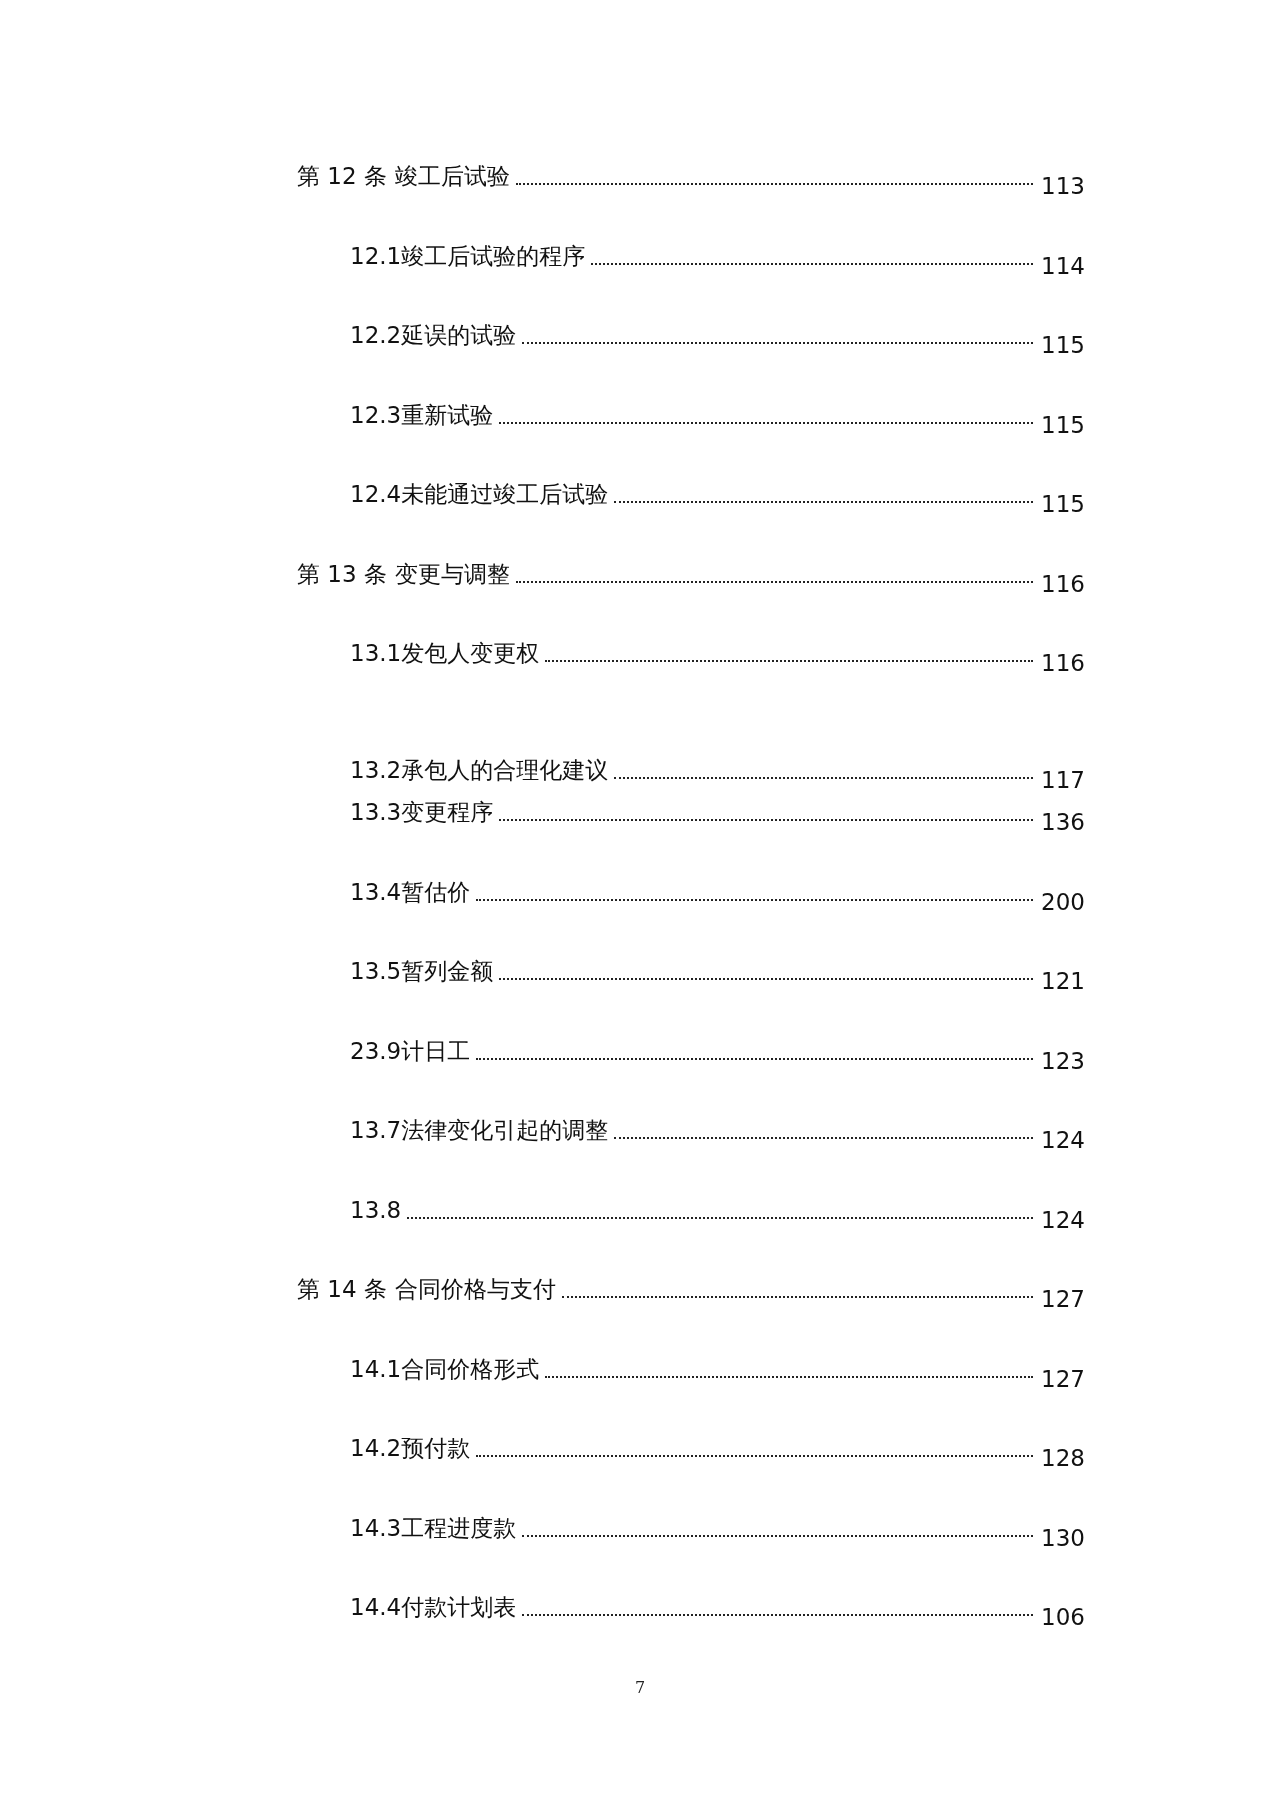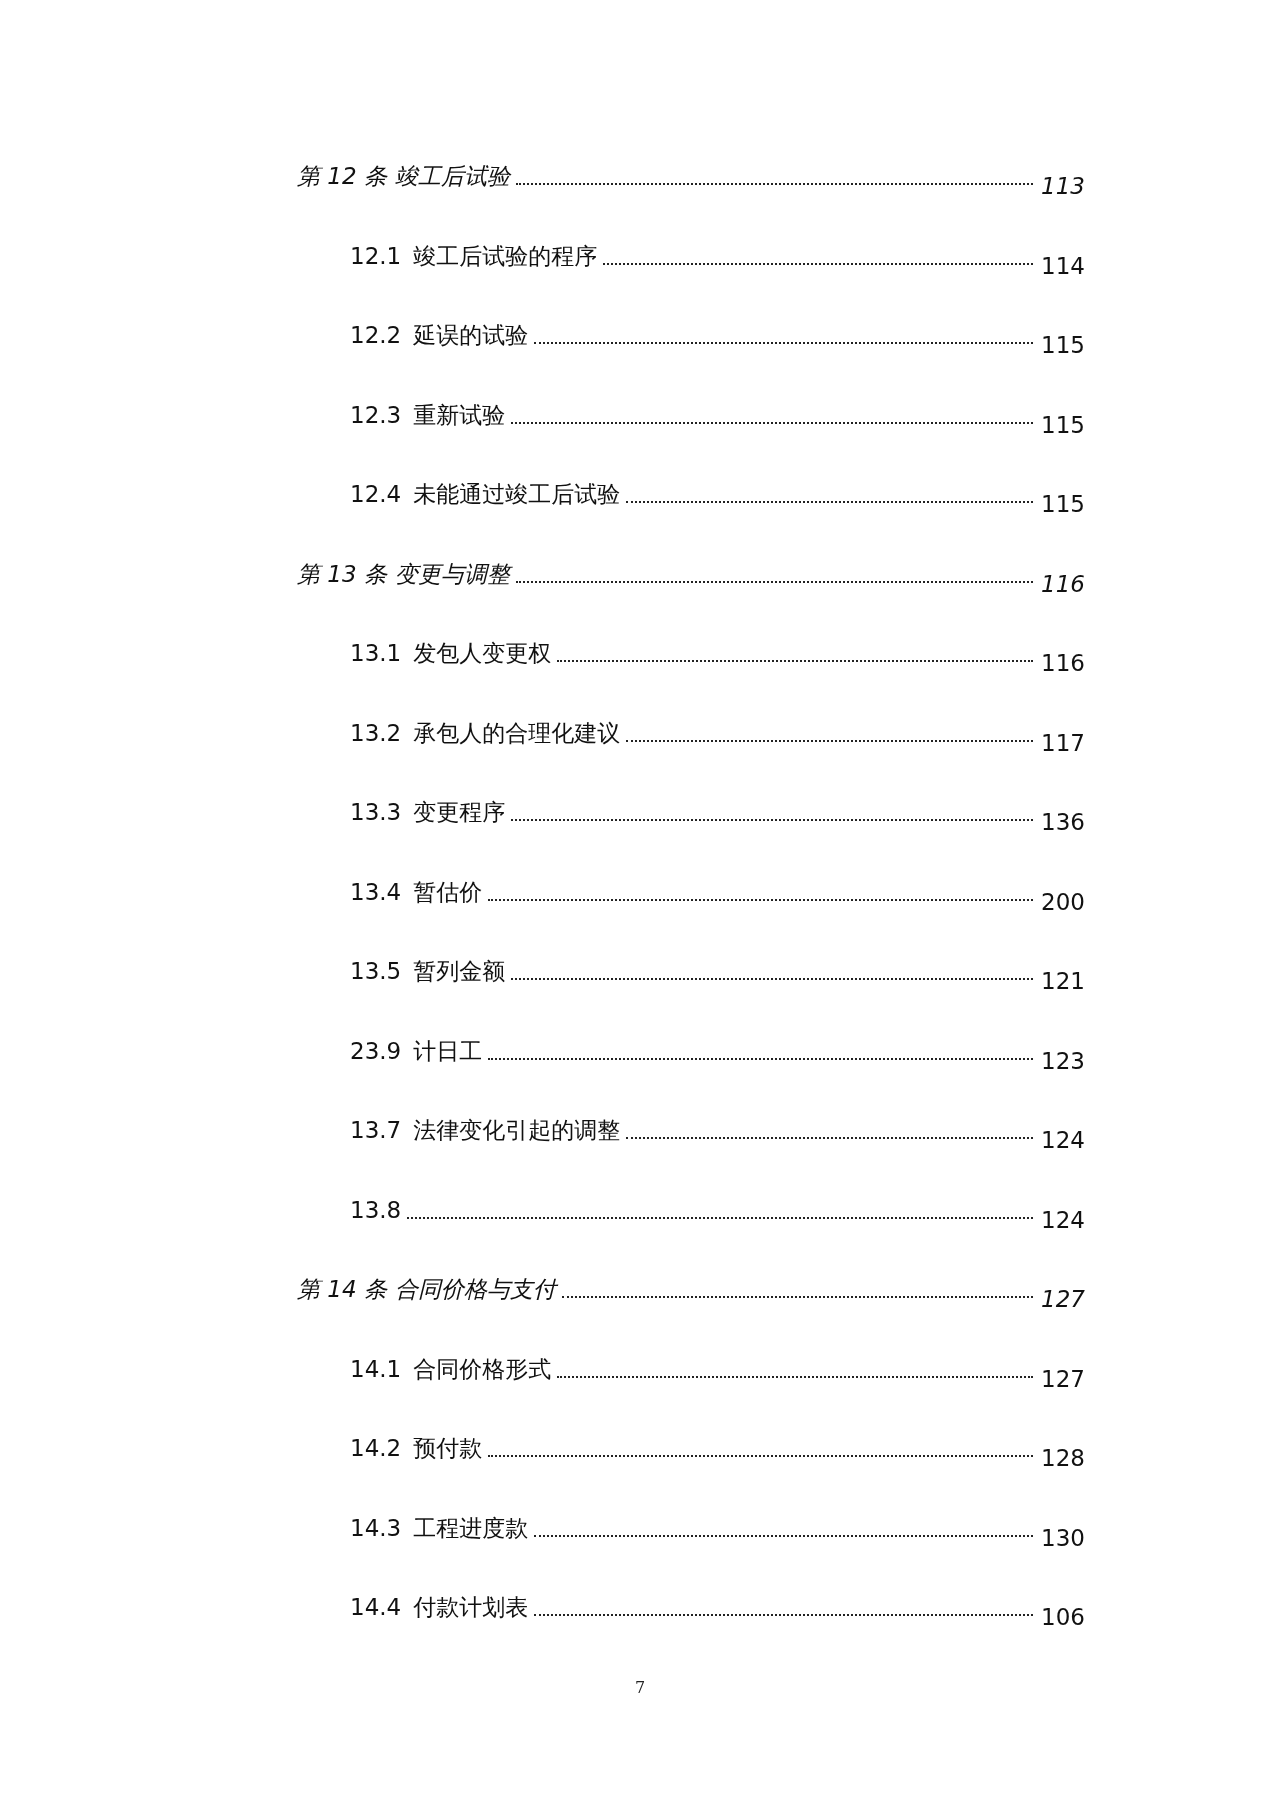--- a/index.html
+++ b/index.html
@@ -1,24 +1,24 @@
 <!DOCTYPE html>
 <html><head>
 <meta charset="utf-8">
 <style>
   html, body { margin: 0; padding: 0; background: #ffffff; }
   body { width: 1280px; height: 1810px; position: relative; overflow: hidden;
          font-family: "DejaVu Sans", "Liberation Sans", sans-serif; color: #111111; }
   .toc { position: absolute; left: 0; top: 0; width: 1280px; }
   .row { position: absolute; height: 40px; display: flex; align-items: center;
          font-size: 23px; line-height: 40px; white-space: nowrap; right: 195px; }
-  .row.lvl1 { left: 297px; font-style: italic; }
+  .row.lvl1 { left: 297px; }
   .row.lvl2 { left: 350px; }
   .row .num { flex: 0 0 auto; }
-  .row .title { flex: 0 0 auto; margin-left: 12px; }
+  .row .title { flex: 0 0 auto; }
   .row.lvl1 .title { margin-left: 8px; }
   .row .leader { flex: 1 1 auto; overflow: hidden; margin: 0 8px 0 6px;
                  height: 40px; position: relative; }
   .row .leader::before { content: ""; position: absolute; left: 0; right: 0; bottom: 11px;
                          border-bottom: 2.5px dotted #222; }
   .row .page { flex: 0 0 auto; width: 44px; text-align: right; margin-top: 20px; }
   .footer { position: absolute; left: 0; width: 1280px; top: 1678px; text-align: center;
             font-family: "DejaVu Serif", "Liberation Serif", serif; font-size: 16px; color: #222; }
 </style>
 </head>
@@ -60,21 +60,21 @@
     <span class="title">变更与调整</span>
     <span class="leader"></span>
     <span class="page">116</span>
   </div>
   <div class="row lvl2" style="top:633px">
     <span class="num">13.1</span>
     <span class="title">发包人变更权</span>
     <span class="leader"></span>
     <span class="page">116</span>
   </div>
-  <div class="row lvl2" style="top:713px">
+  <div class="row lvl2" style="top:750px">
     <span class="num">13.2</span>
     <span class="title">承包人的合理化建议</span>
     <span class="leader"></span>
     <span class="page">117</span>
   </div>
   <div class="row lvl2" style="top:792px">
     <span class="num">13.3</span>
     <span class="title">变更程序</span>
     <span class="leader"></span>
     <span class="page">136</span>

